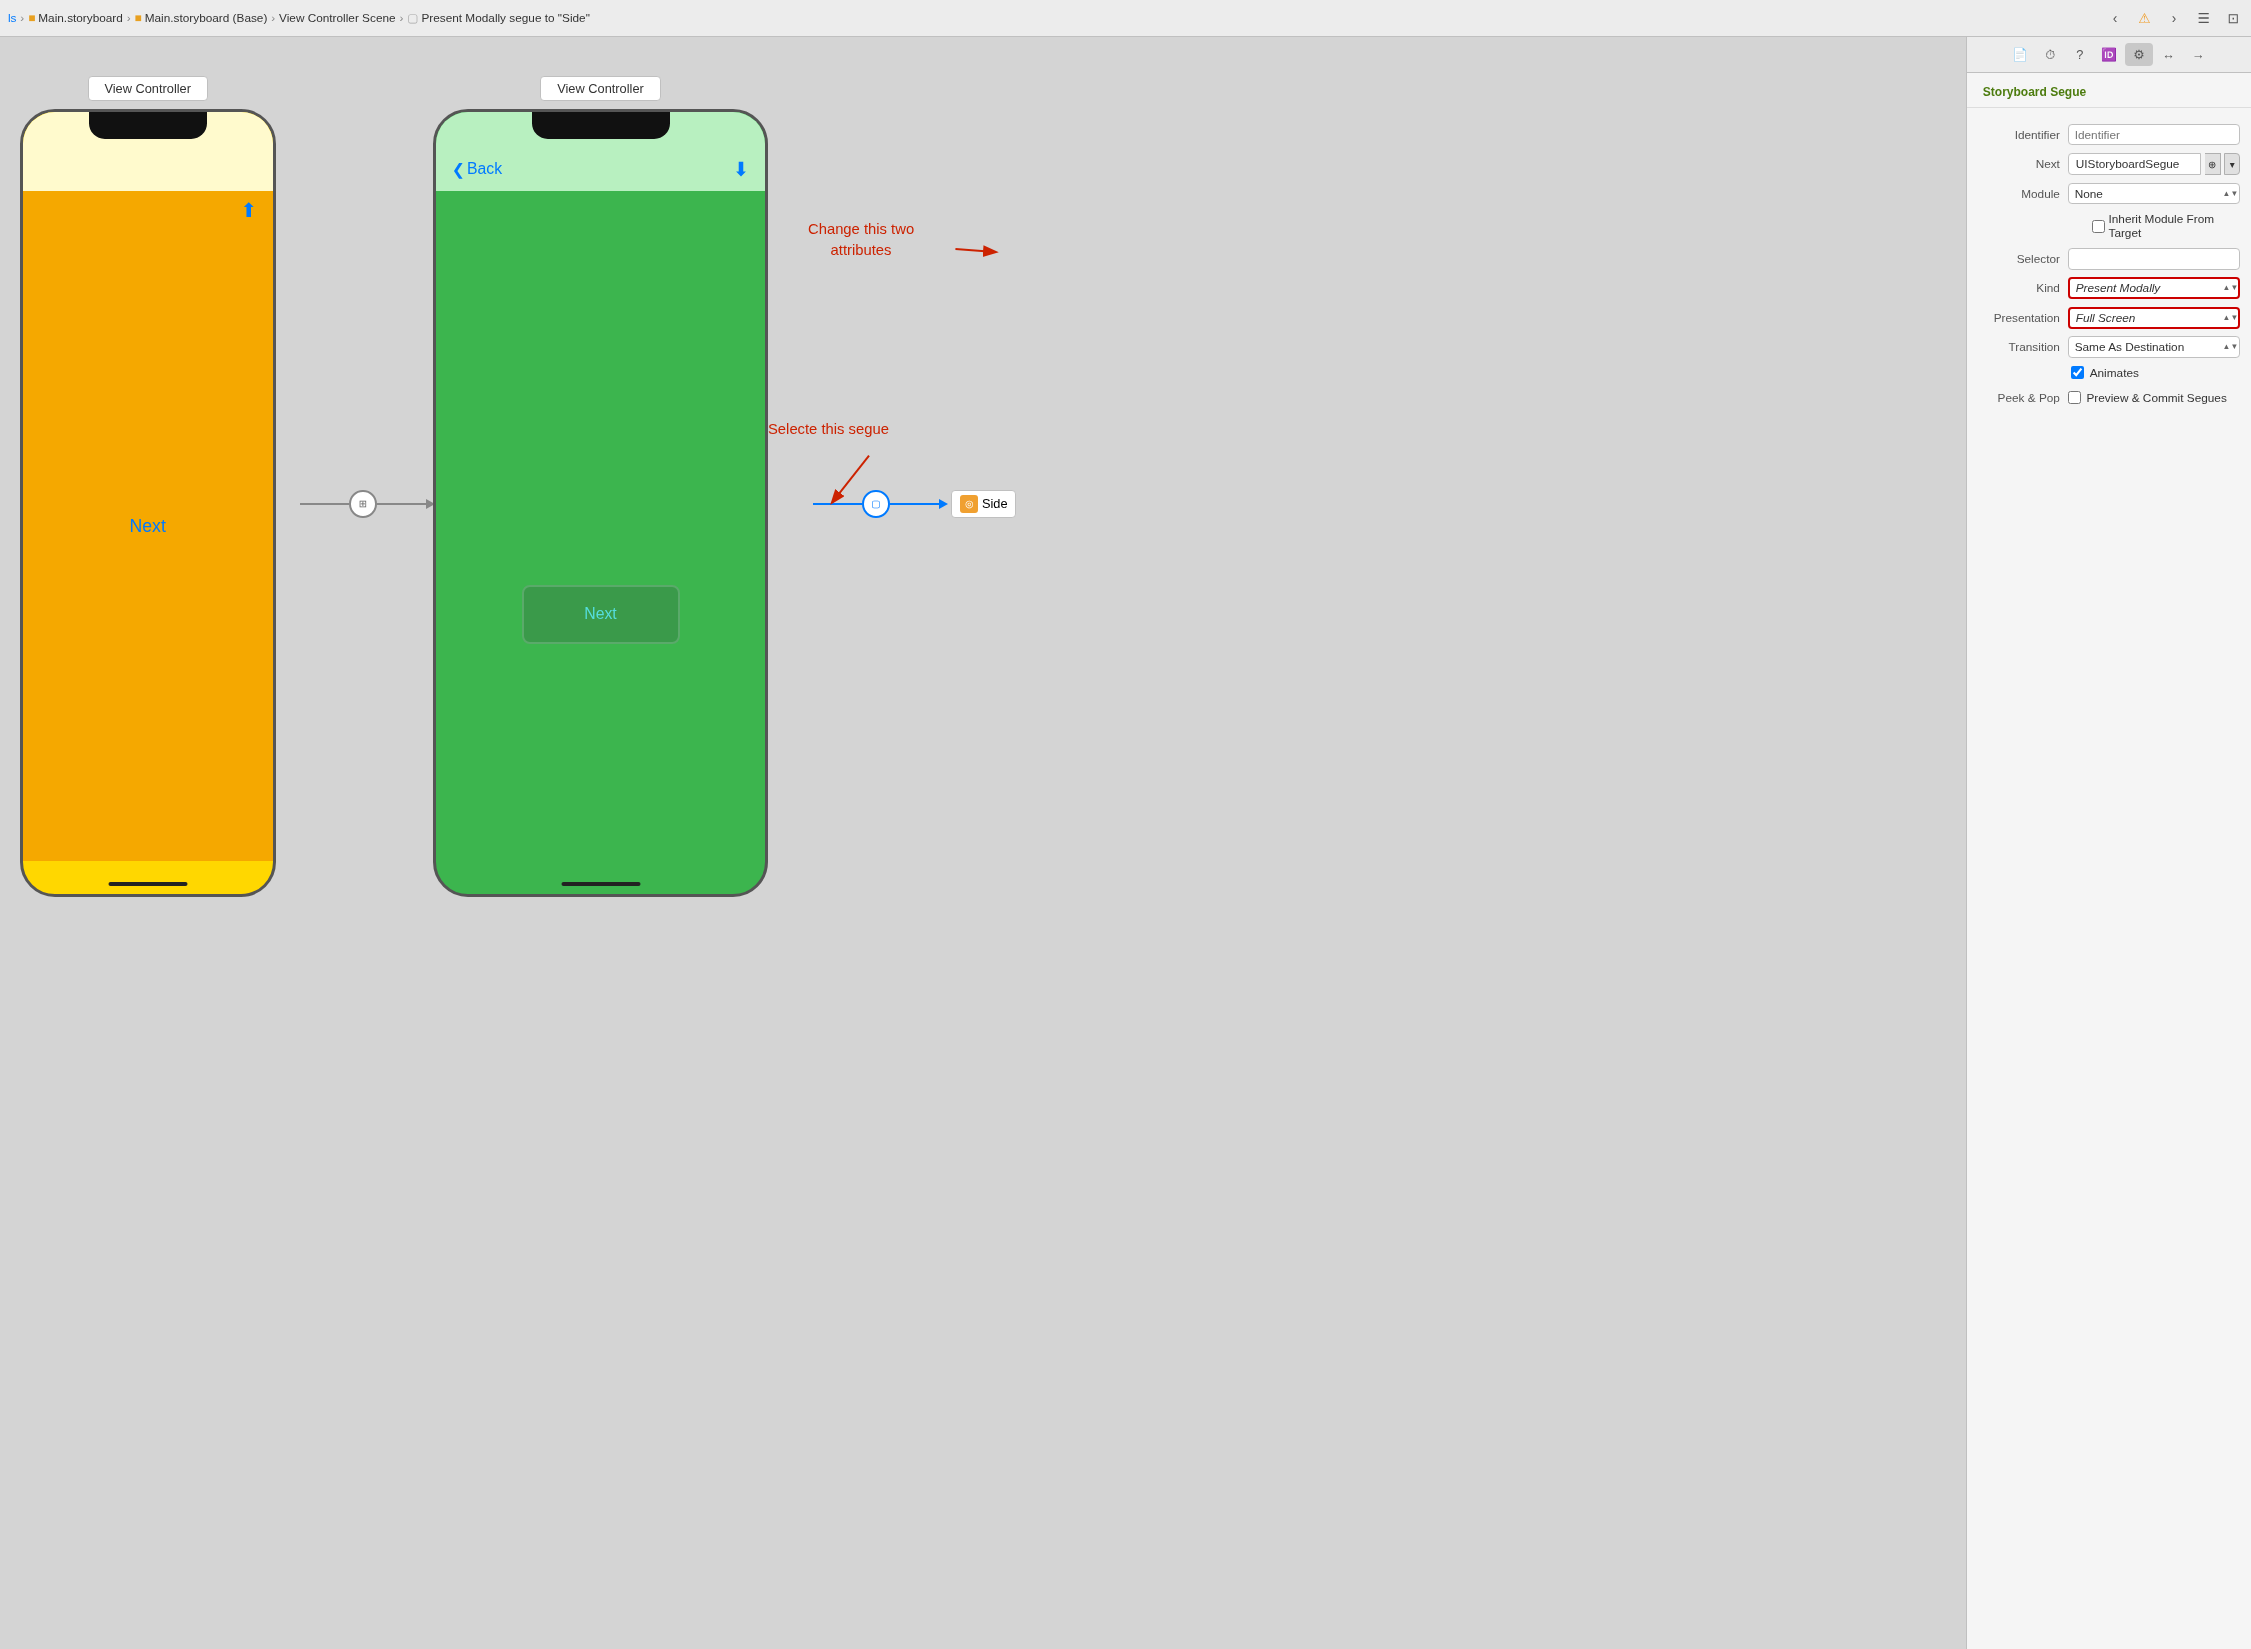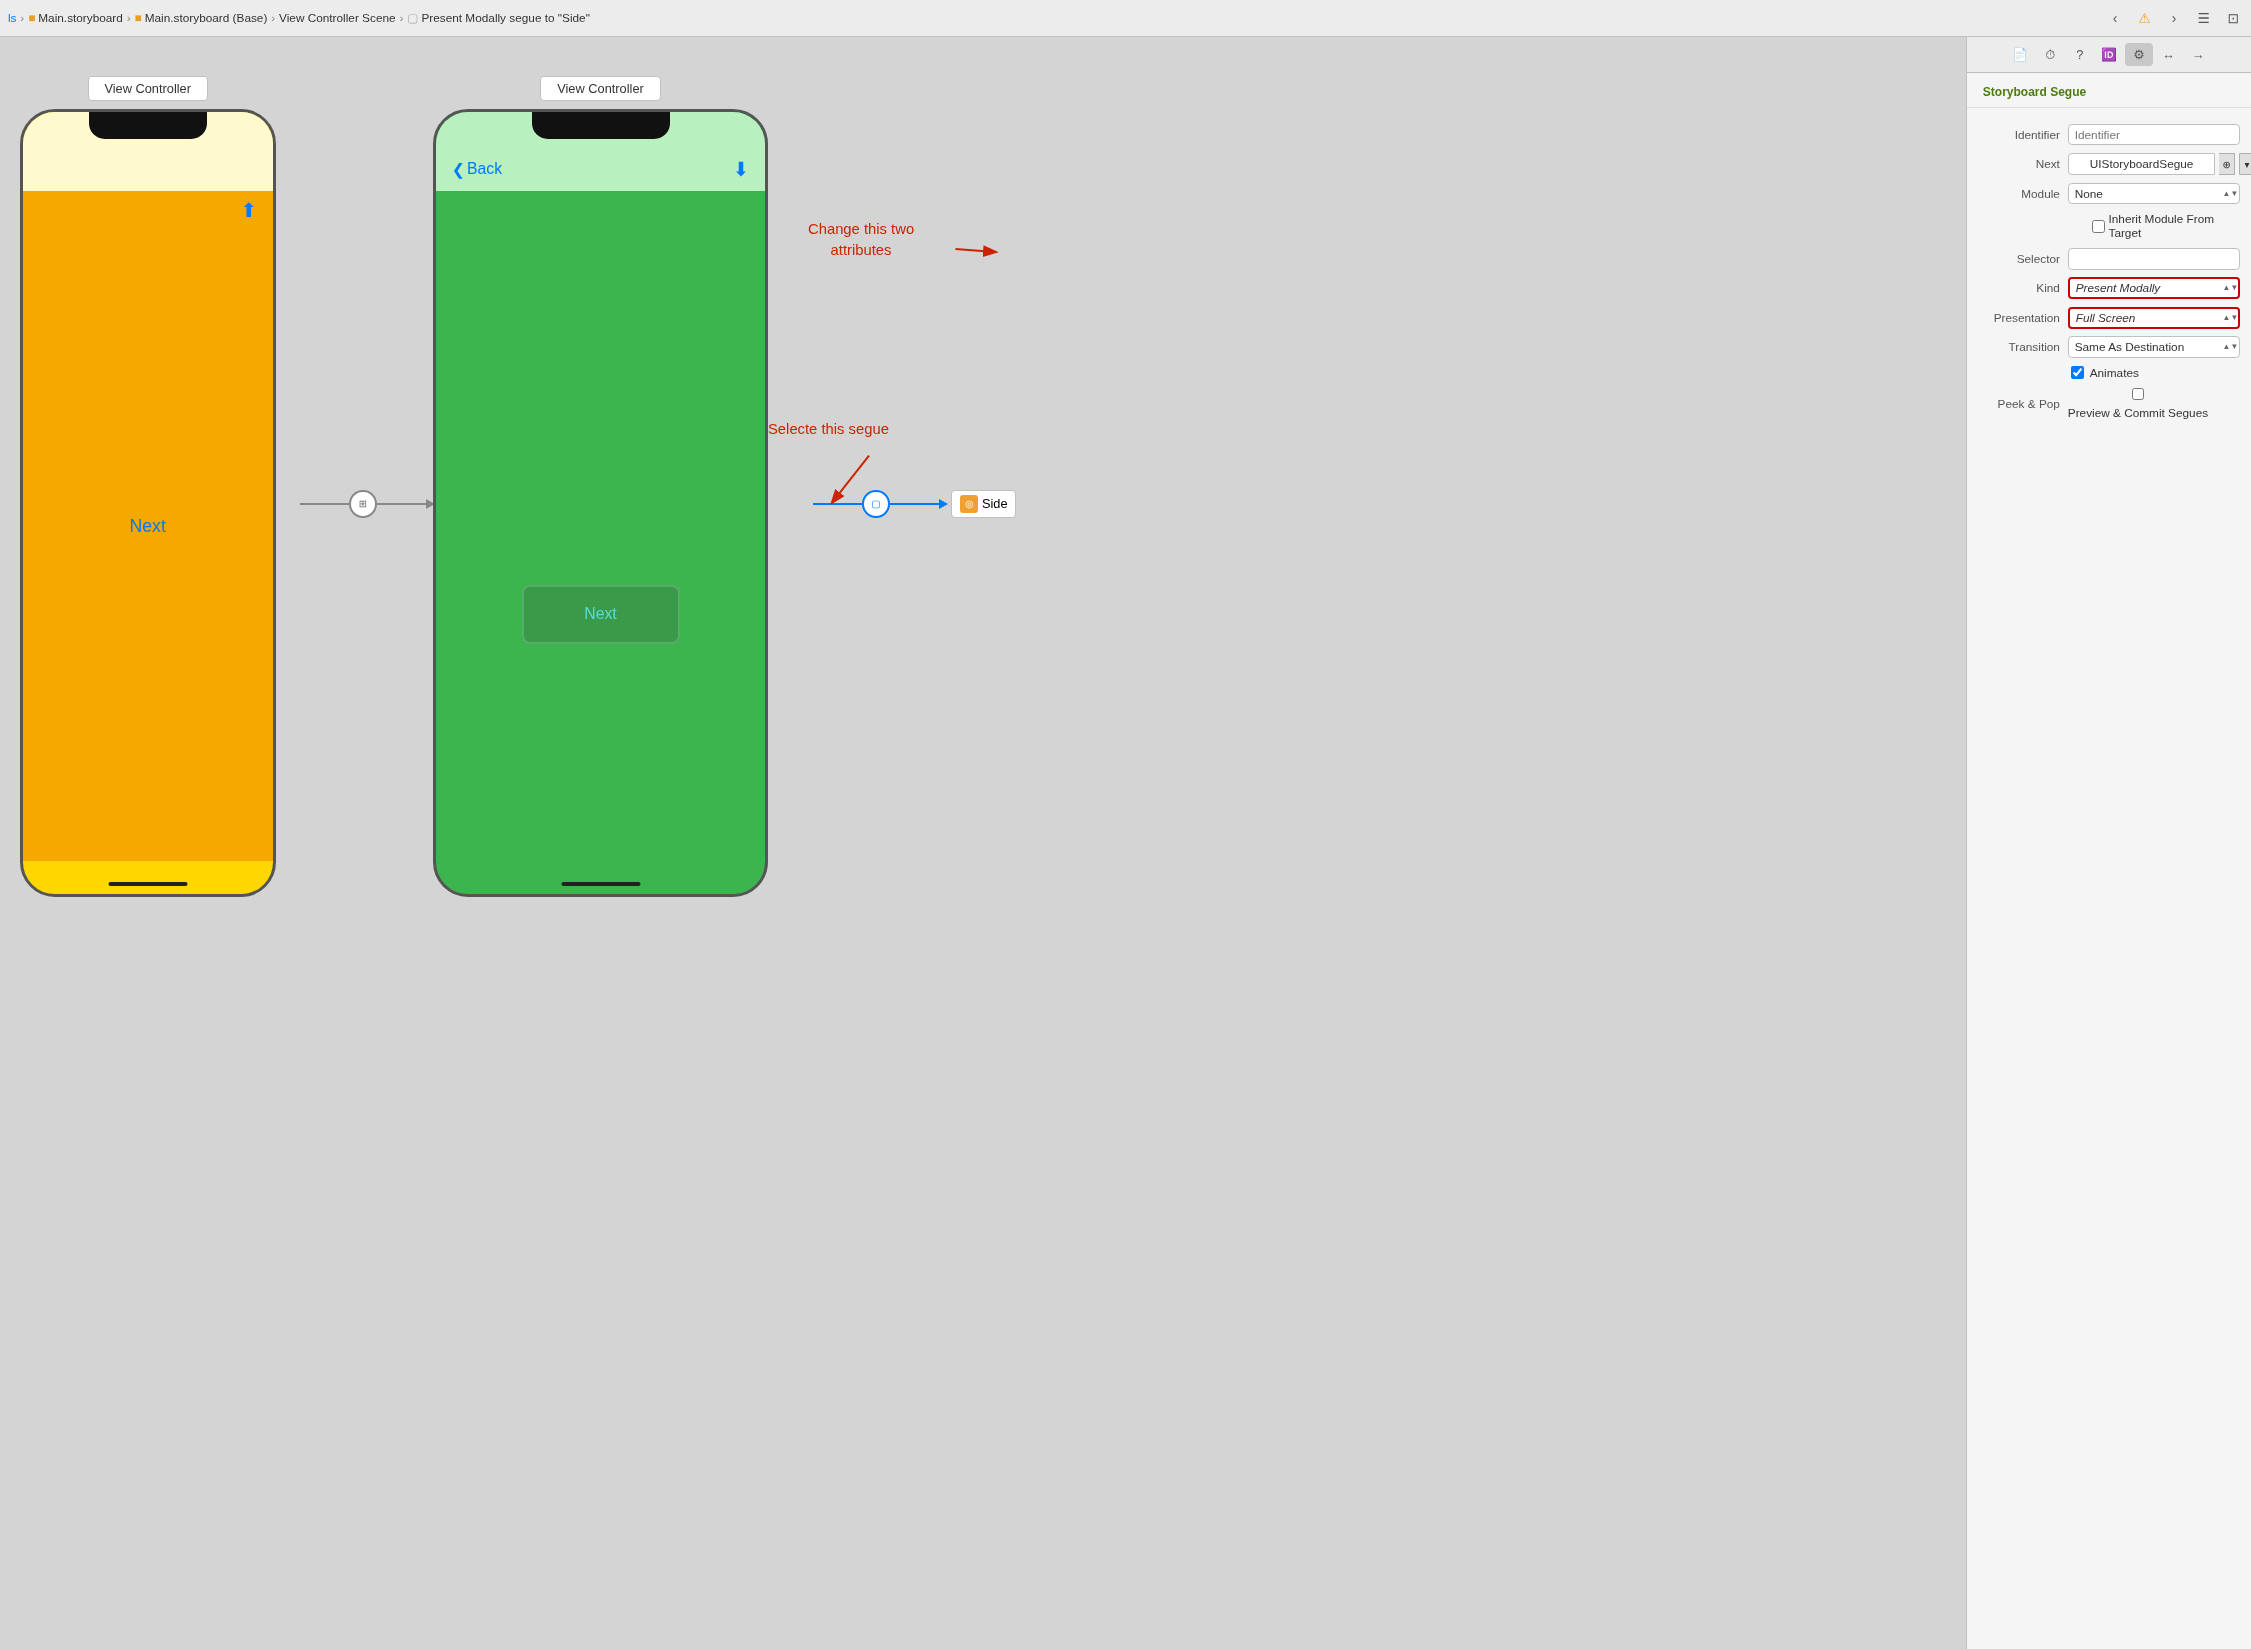--- a/index.html
+++ b/index.html
@@ -472,21 +472,20 @@
       padding-right: 7.9px;
       flex-shrink: 0;
     }
 
     .peek-check-label {
       font-size: 11.8px;
       color: #333;
       display: flex;
       align-items: center;
       gap: 5.9px;
-      flex-direction: column;
     }
 
     
     svg.annotation-svg {
       position: absolute;
       pointer-events: none;
       overflow: visible;
     }
 
     .module-row {
@@ -640,21 +639,21 @@
     <div class="inspector-body">
 
       <div class="inspector-row">
         <div class="inspector-label">Identifier</div>
         <input class="inspector-field" type="text" placeholder="Identifier" style="">
       </div>
 
       <div class="inspector-row">
         <div class="inspector-label">Next</div>
         <div class="inspector-field-with-btn">
-          <div style="flex:1;height:21.7px;border:1px solid #c0c0c0;border-radius:3.9px 0 0 3.9px;background:white;font-size:11.8px;padding:0 21px;display:flex;align-items:center;color:#333;">UIStoryboardSegue</div>
+          <div style="flex:1;height:21.7px;border:1px solid #c0c0c0;border-radius:3.9px 0 0 3.9px;background:white;font-size:11.8px;padding:0 7px;display:flex;align-items:center;color:#333;">UIStoryboardSegue</div>
           <button class="stepper-btn" style="height:21.7px;border-radius:0;border-left:none;">⊕</button>
           <button class="stepper-btn" style="height:21.7px;border-radius:0 3.9px 3.9px 0;">▾</button>
         </div>
       </div>
 
       <div class="module-row inspector-row">
         <div class="inspector-label">Module</div>
         <div class="select-with-arrows">
           <select class="inspector-select-arrow">
             <option>None</option>

